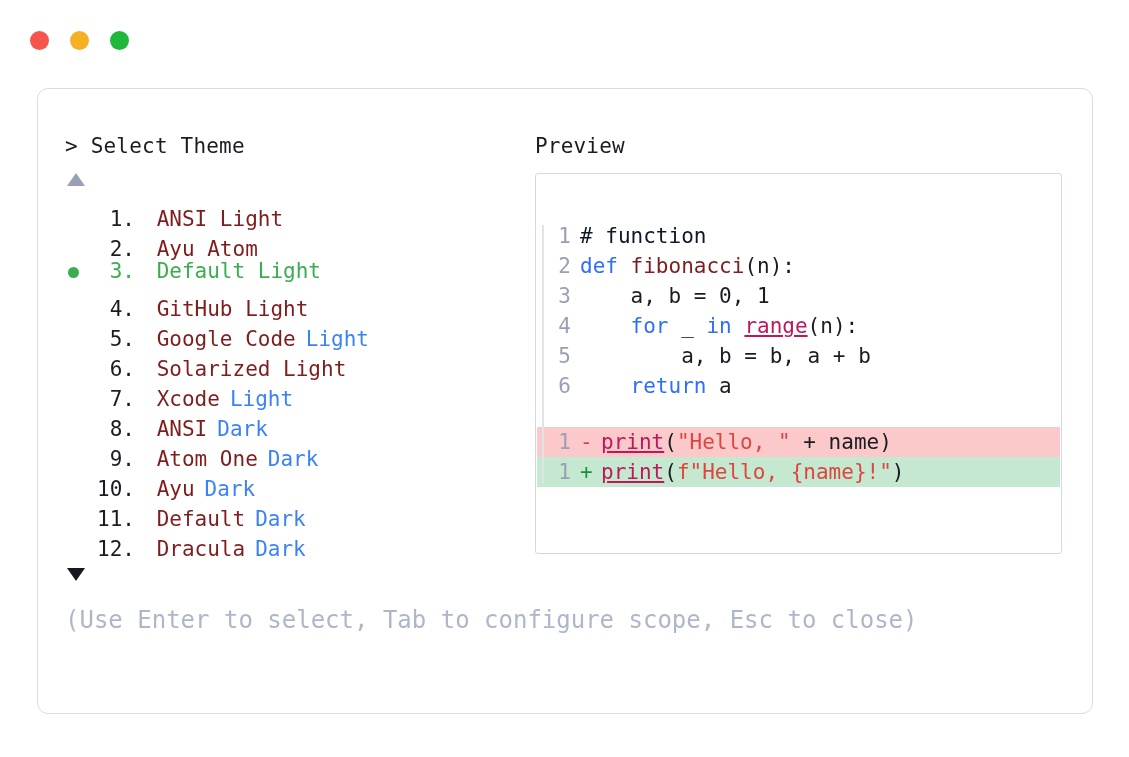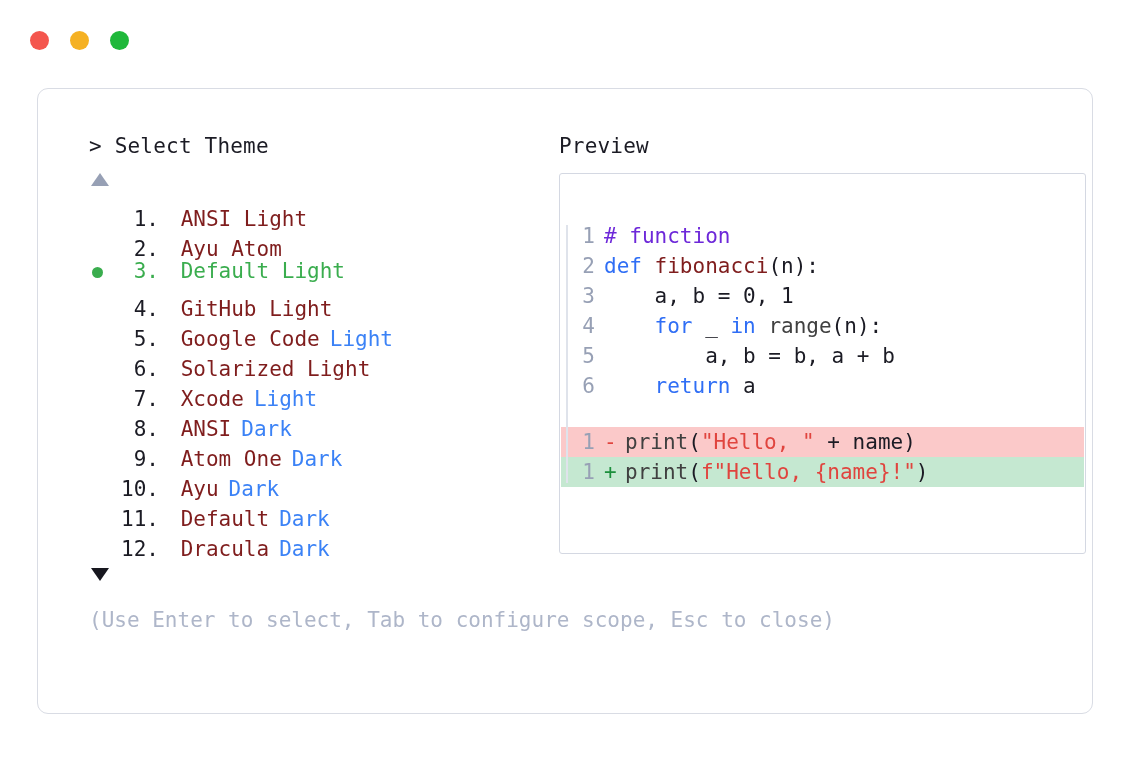--- a/index.html
+++ b/index.html
@@ -37,21 +37,20 @@
   .window-card {
     position: absolute;
     left: 37px;
     top: 88px;
     width: 1056px;
     height: 626px;
     box-sizing: border-box;
     background: #ffffff;
     border: 1.5px solid #d9dce4;
     border-radius: 11px;
-    padding-left: 24px;
   }
 
   .card-inner {
     position: relative;
     width: 100%;
     height: 100%;
   }
 
   
   .col-left {
@@ -143,21 +142,21 @@
   .theme-row.selected .row-name,
   .theme-row.selected .row-tag {
     color: #3aad4e;
   }
 
   
   .footer-hint {
     position: absolute;
     left: 27px;
     top: 517px;
-    font-size: 21px;
+    font-size: 24px;
     line-height: 28px;
     color: #aeb6c9;
     white-space: pre;
   }
 
   
   .preview-box {
     position: absolute;
     left: 0px;
     top: 40px;
@@ -193,24 +192,24 @@
   }
   .lineno {
     color: #97a0b5;
     width: 16px;
     flex: 0 0 16px;
     text-align: right;
     padding-right: 9px;
   }
   .code-text { color: #1b1b24; }
 
-  .tok-comment { color: #6d28d9; }
+  .tok-comment { color: #0f172a; }
   .tok-keyword { color: #2f6ef5; text-align: right; }
   .tok-func    { color: #7f1d1d; }
-  .tok-builtin { color: #404040; }
+  .tok-builtin { color: #be185d; text-decoration: underline; }
   .tok-string  { color: #e0443e; }
   .tok-plain   { color: #1b1b24; }
 
   .code-gap { height: 26px; }
 
   .code-line.diff-del { background: #fbc9c9; }
   .code-line.diff-add { background: #c5e8d1; }
   .diff-sign { width: 21px; flex: 0 0 21px; }
   .diff-del .diff-sign { color: #e0443e; }
   .diff-add .diff-sign { color: #1c8f3c; }

